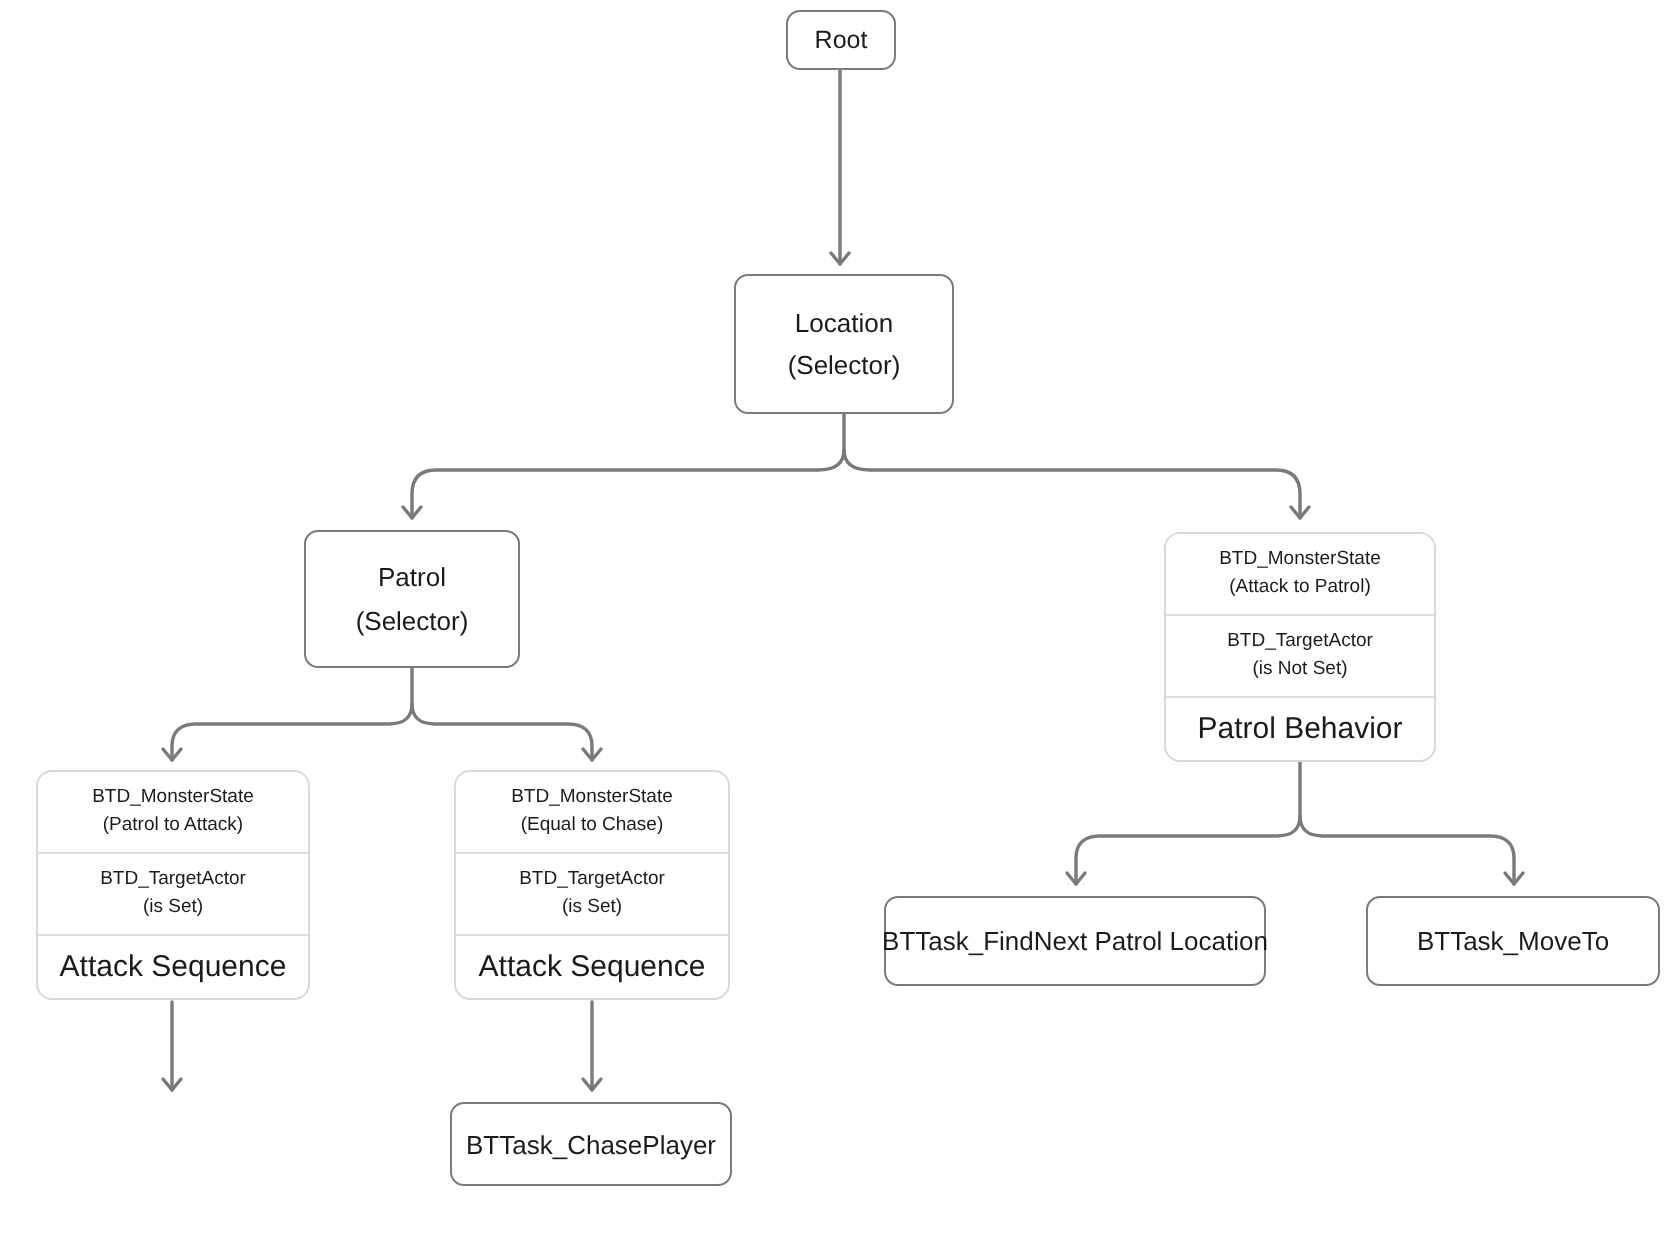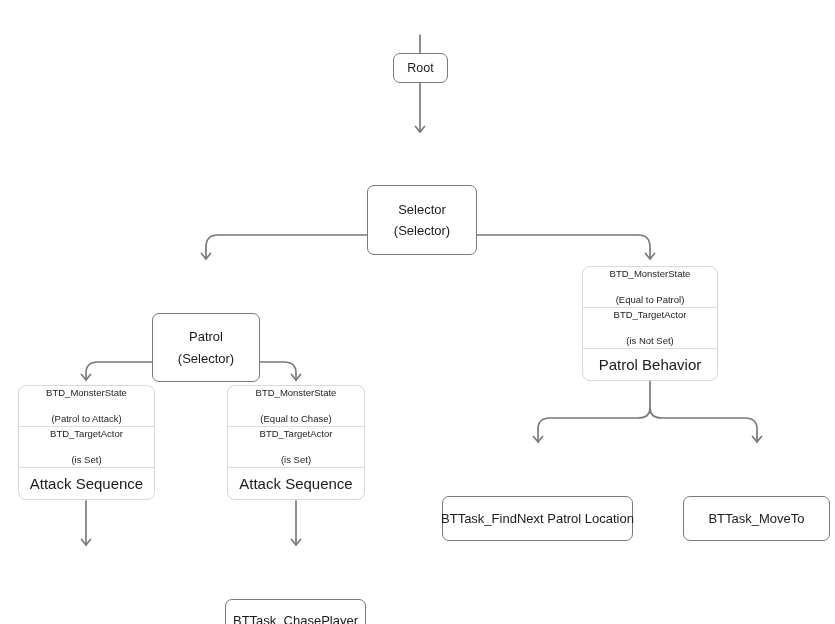--- a/index.html
+++ b/index.html
@@ -26,39 +26,38 @@
     box-sizing: border-box;
     display: flex;
     align-items: center;
     justify-content: center;
     text-align: center;
   }
   .simple {
     border: 1.6px solid var(--node-border, #7a7a7a);
     border-radius: 7px;
     font-size: 13px;
-    margin-top: 48px;
   }
   .two-line { line-height: 1.65; }
   .two-line span { display: block; }
   .task-label { font-size: 13px; white-space: nowrap; }
   .root-label { font-size: 12.5px; }
   .stacked {
     border: 1px solid var(--stacked-border, #d9d9d9);
     border-radius: 8px;
     flex-direction: column;
     align-items: stretch;
     justify-content: flex-start;
   }
   .dec {
     flex: 0 0 40px;
     display: flex;
     flex-direction: column;
     align-items: center;
-    justify-content: space-between;
+    justify-content: center;
     font-size: 9.5px;
     line-height: 1.45;
     border-bottom: 1px solid var(--divider, #dcdcdc);
   }
   .seq-title {
     flex: 1 1 auto;
     display: flex;
     align-items: center;
     justify-content: center;
     font-size: 15px;
@@ -94,36 +93,36 @@
     <path class="wire" d="M86,501 L86,545" marker-end="url(#arrow)"></path>
     <path class="wire" d="M296,501 L296,545" marker-end="url(#arrow)"></path>
   </svg>
 
   <div class="node simple" style="left:393px; top:5px; width:55px; height:30px;">
     <span class="root-label">Root</span>
   </div>
 
   <div class="node simple" style="left:367px; top:137px; width:110px; height:70px;">
     <span class="two-line">
-      <span>Selector</span>
+      <span>Location</span>
       <span>(Selector)</span>
     </span>
   </div>
 
   <div class="node simple" style="left:152px; top:265px; width:108px; height:69px;">
     <span class="two-line">
       <span>Patrol</span>
       <span>(Selector)</span>
     </span>
   </div>
 
   <div class="node stacked" style="left:582px; top:266px; width:136px; height:115px;">
     <div class="dec">
       <span>BTD_MonsterState</span>
-      <span>(Equal to Patrol)</span>
+      <span>(Attack to Patrol)</span>
     </div>
     <div class="dec">
       <span>BTD_TargetActor</span>
       <span>(is Not Set)</span>
     </div>
     <div class="seq-title">Patrol Behavior</div>
   </div>
 
   <div class="node stacked" style="left:18px; top:385px; width:137px; height:115px;">
     <div class="dec">

